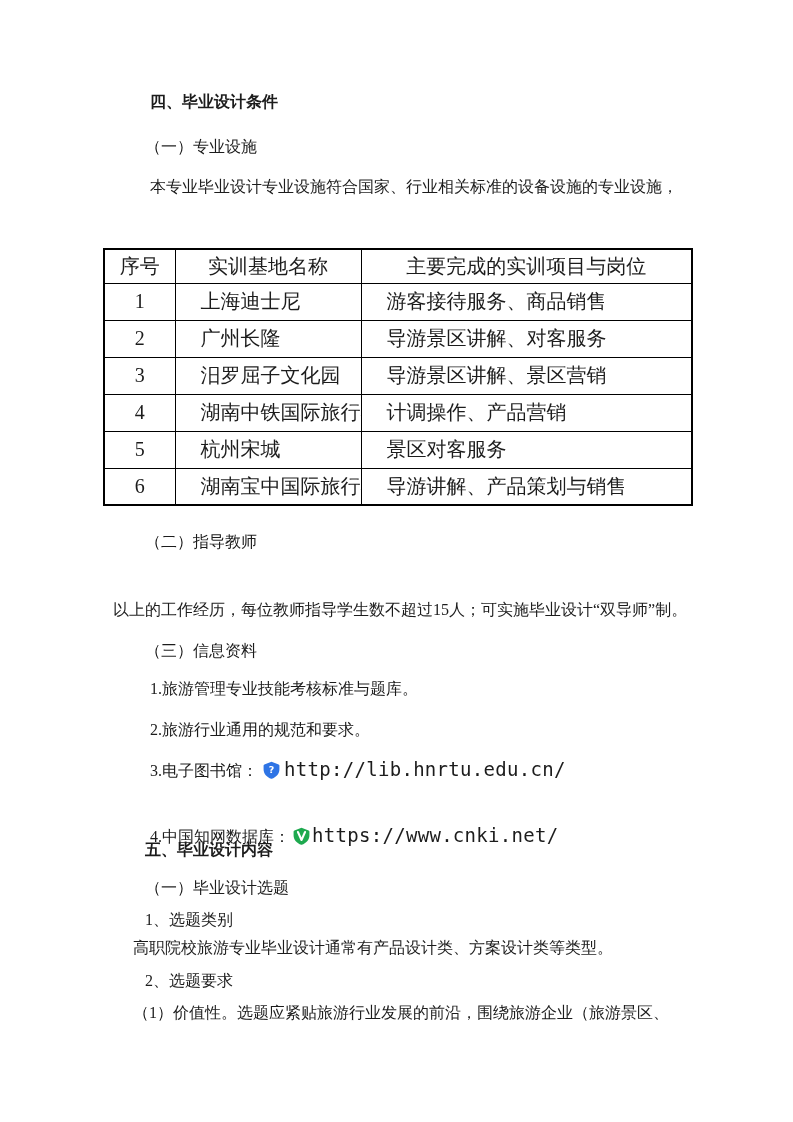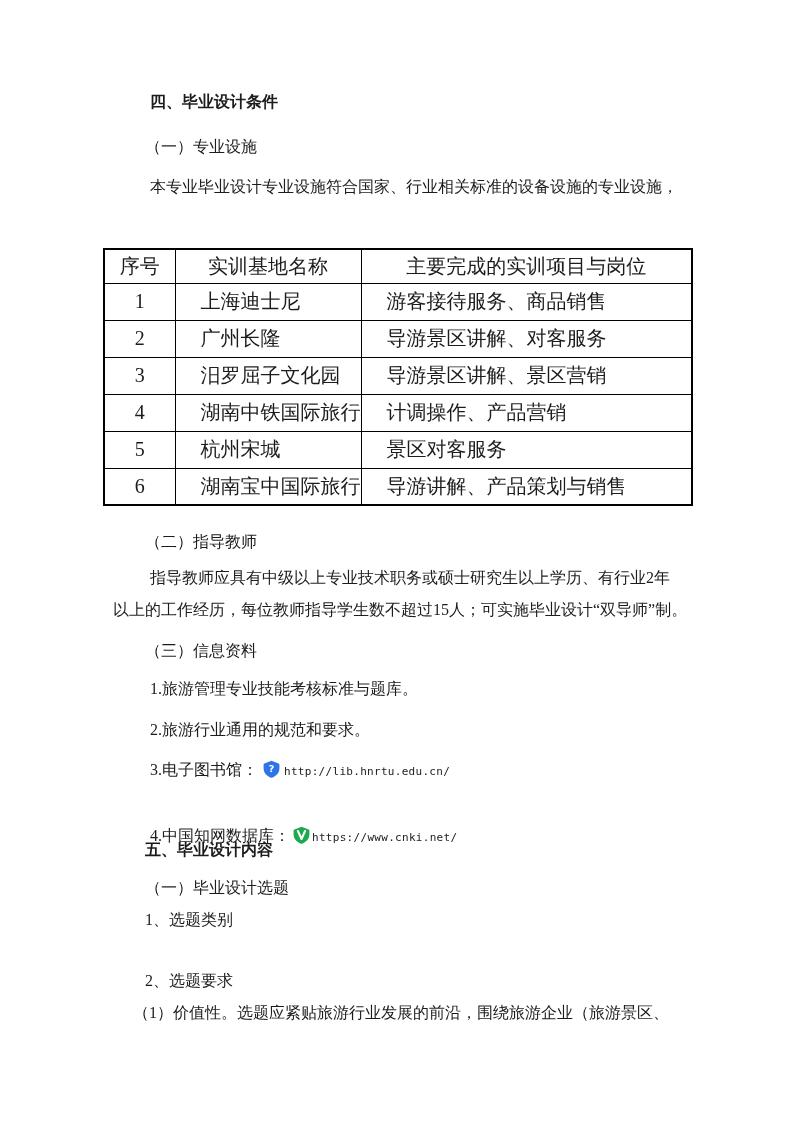--- a/index.html
+++ b/index.html
@@ -39,21 +39,21 @@
     white-space: nowrap;
   }
   #base-table { border: 2px solid #000000; }
   #base-table th { height: 34px; text-align: center; }
   #base-table td { height: 37px; }
   #base-table td.c-num { text-align: center; }
   #base-table td.c-name, #base-table td.c-proj { text-align: left; padding-left: 25px; }
   
   .url-text {
     font-family: "DejaVu Sans Mono", "Liberation Mono", monospace;
-    font-size: 11px;
+    font-size: 19px;
     letter-spacing: 0.3px;
   }
   .icon-shield {
     display: inline-block;
     width: 19px;
     height: 20px;
     vertical-align: -4px;
     margin: 0 3px 0 4px;
   }
 </style>
@@ -109,21 +109,20 @@
       </tr>
       <tr>
         <td class="c-num">6</td>
         <td class="c-name">湖南宝中国际旅行社</td>
         <td class="c-proj">导游讲解、产品策划与销售</td>
       </tr>
     </tbody>
   </table>
 
   <div class="line" style="left:145px; top:532px;">（二）指导教师</div>
-  <div class="line" style="left:150px; top:568px;">指导教师应具有中级以上专业技术职务或硕士研究生以上学历、有行业2年</div>
   <div class="line" style="left:113px; top:600px;">以上的工作经历，每位教师指导学生数不超过15人；可实施毕业设计“双导师”制。</div>
 
   <div class="line" style="left:145px; top:641px;">（三）信息资料</div>
   <div class="line" style="left:150px; top:679px;">1.旅游管理专业技能考核标准与题库。</div>
   <div class="line" style="left:150px; top:720px;">2.旅游行业通用的规范和要求。</div>
 
   <div class="line" style="left:150px; top:759px;">
     <span>3.电子图书馆：</span><span class="icon-shield"><svg width="19" height="20" viewBox="0 0 24 24">
           <path d="M12 1.5 L21 5 C21.6 5.2 22 5.8 22 6.4 L22 11 C22 17 17.8 21.2 12.3 23 C12.1 23.1 11.9 23.1 11.7 23 C6.2 21.2 2 17 2 11 L2 6.4 C2 5.8 2.4 5.2 3 5 Z" fill="#2e74e5"></path>
           <text x="12" y="15.5" text-anchor="middle" font-family="DejaVu Sans, sans-serif" font-size="12" font-weight="bold" fill="#ffffff">?</text>
@@ -133,16 +132,17 @@
   <div class="line" style="left:150px; top:825px;">
     <span>4.中国知网数据库：</span><span class="icon-shield" style="margin:0 1px 0 2px;"><svg width="19" height="20" viewBox="0 0 24 24">
           <path d="M12 1.5 L21 5 C21.6 5.2 22 5.8 22 6.4 L22 11 C22 17 17.8 21.2 12.3 23 C12.1 23.1 11.9 23.1 11.7 23 C6.2 21.2 2 17 2 11 L2 6.4 C2 5.8 2.4 5.2 3 5 Z" fill="#1ea94f"></path>
           <path d="M7.5 7 L12 17 L16.5 7" fill="none" stroke="#ffffff" stroke-width="2.6" stroke-linecap="round" stroke-linejoin="round"></path>
         </svg></span><span class="url-text">https://www.cnki.net/</span>
   </div>
 
   <div class="line bold" style="left:145px; top:840px;text-align:right;">五、毕业设计内容</div>
   <div class="line" style="left:145px; top:878px;">（一）毕业设计选题</div>
   <div class="line" style="left:145px; top:910px;">1、选题类别</div>
+  <div class="line" style="left:133px; top:938px;">高职院校旅游专业毕业设计通常有产品设计类、方案设计类等类型。</div>
   <div class="line" style="left:145px; top:971px;">2、选题要求</div>
   <div class="line" style="left:133px; top:1003px;">（1）价值性。选题应紧贴旅游行业发展的前沿，围绕旅游企业（旅游景区、</div>
 
 </div>
 
 </body></html>

